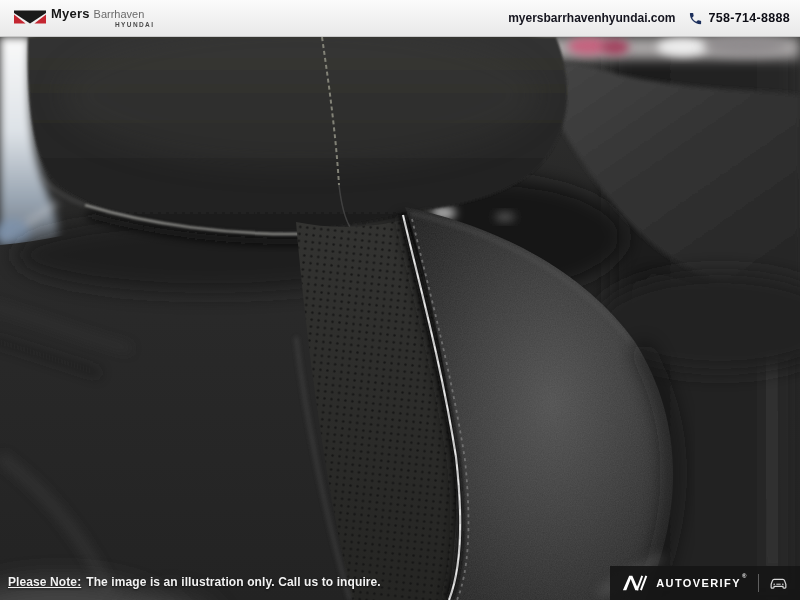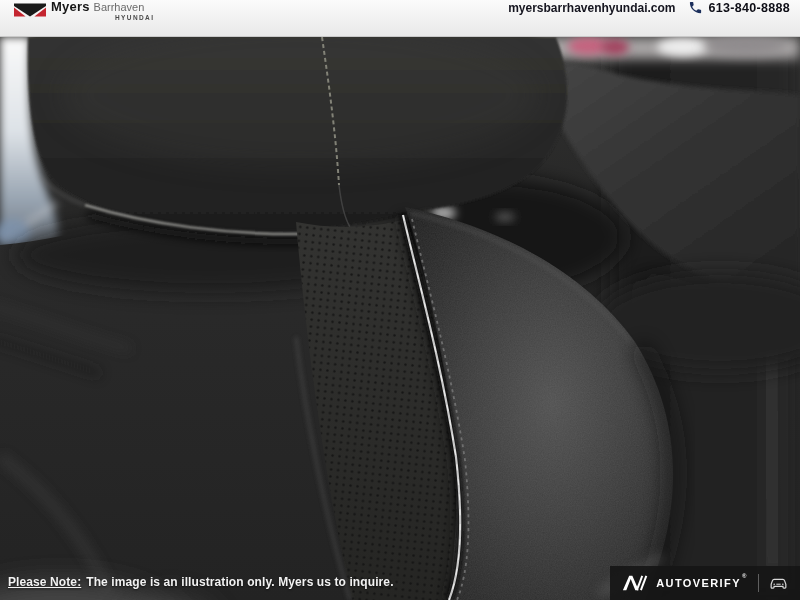--- a/index.html
+++ b/index.html
@@ -5,21 +5,21 @@
   * { margin:0; padding:0; box-sizing:border-box; }
   html,body { width:800px; height:600px; }
   body { font-family:"Liberation Sans", sans-serif; background:#000; }
   .card { position:relative; width:800px; height:600px; overflow:hidden; background:#1e1e1e; }
 
   
   .header {
     position:absolute; top:0; left:0; width:800px; height:37px;
     background:linear-gradient(#fbfbfb, #e9e9e9);
     border-bottom:1px solid #c9c9c9;
-    display:flex; align-items:flex-start; justify-content:space-between;
+    display:flex; align-items:center; justify-content:space-between;
     padding:0 10px 0 14px; z-index:5;
   }
   .brand { display:flex; align-items:flex-start; gap:5px; }
   .brand svg { margin-top:3px; }
   .brand-text { line-height:1; }
   .brand-line { display:flex; align-items:baseline; gap:4px; }
   .brand-myers { font-size:13px; font-weight:bold; color:#161616; letter-spacing:.2px; }
   .brand-city { font-size:11px; font-weight:400; color:#6b6b6b; }
   .brand-make { font-size:6.5px; font-weight:bold; color:#4a4a4a; letter-spacing:1.4px; margin-left:64px; margin-top:2px; }
   .contact { display:flex; align-items:center; }
@@ -65,21 +65,21 @@
           <span class="brand-city">Barrhaven</span>
         </div>
         <div class="brand-make">HYUNDAI</div>
       </div>
     </div>
     <div class="contact">
       <span class="website">myersbarrhavenhyundai.com</span>
       <svg class="phone-ic" width="15" height="15" viewBox="0 0 24 24">
         <path fill="#1c2f5c" d="M6.62 10.79c1.44 2.83 3.76 5.14 6.59 6.59l2.2-2.2c.27-.27.67-.36 1.02-.24 1.12.37 2.33.57 3.57.57.55 0 1 .45 1 1V20c0 .55-.45 1-1 1-9.39 0-17-7.61-17-17 0-.55.45-1 1-1h3.5c.55 0 1 .45 1 1 0 1.25.2 2.45.57 3.57.11.35.03.74-.25 1.02l-2.2 2.2z"></path>
       </svg>
-      <span class="phone-num">613-840-8888</span>
+      <span class="phone-num">758-714-8888</span>
     </div>
   </div>
 
   <div class="photo">
     <svg class="scene" width="800" height="563" viewBox="0 0 800 563">
       <defs>
         <filter id="b2" x="-40%" y="-40%" width="180%" height="180%">
             <feGaussianBlur stdDeviation="2"></feGaussianBlur>
           </filter>
         <filter id="b4" x="-40%" y="-40%" width="180%" height="180%">
@@ -207,21 +207,21 @@
       <path d="M403,178 C420,250 442,330 456,420 C464,490 460,535 449,563" stroke="#0c0c0c" stroke-width="7" fill="none" opacity=".9" filter="url(#b2)"></path>
       <path d="M403,178 C420,250 442,330 456,420 C464,490 460,535 449,563" stroke="#c9c9c9" stroke-width="2.2" fill="none"></path>
       <path d="M403,178 C420,250 442,330 456,420 C464,490 460,535 449,563" stroke="#f2f2f2" stroke-width="1" fill="none" stroke-dasharray="6 9" opacity=".9"></path>
       <path d="M412,182 C429,253 451,333 465,423 C472,492 468,536 457,563" stroke="#7a7a7a" stroke-width="1.8" fill="none" stroke-dasharray="3 4" opacity=".8"></path>
 
       <path d="M600,556 L662,520" stroke="#6e6e6e" stroke-width="6" fill="none" opacity=".7" filter="url(#b6)"></path>
       <line x1="646" y1="420" x2="646" y2="560" stroke="#454545" stroke-width="2" opacity=".6" filter="url(#b2)"></line>
     </svg>
 
     <div class="disclaimer">
-      <span class="note-label">Please Note:</span><span>The image is an illustration only. Myers us to inquire.</span>
+      <span class="note-label">Please Note:</span><span>The image is an illustration only. Call us to inquire.</span>
     </div>
 
     <div class="av-bar">
       <svg width="27" height="18" viewBox="0 0 30 18">
         <path d="M1,17 L8,1 L11.5,1 L18.5,17 L14.8,17 L9.7,4.6 L4.8,17 Z" fill="#ffffff"></path>
         <line x1="16.5" y1="17" x2="22.5" y2="1" stroke="#ffffff" stroke-width="2.2"></line>
         <line x1="21" y1="17" x2="27" y2="1" stroke="#ffffff" stroke-width="2.2"></line>
       </svg>
       <span class="av-label"><span>AUTOVERIFY</span><span class="av-reg">®</span></span>
       <div class="av-divider"></div>

